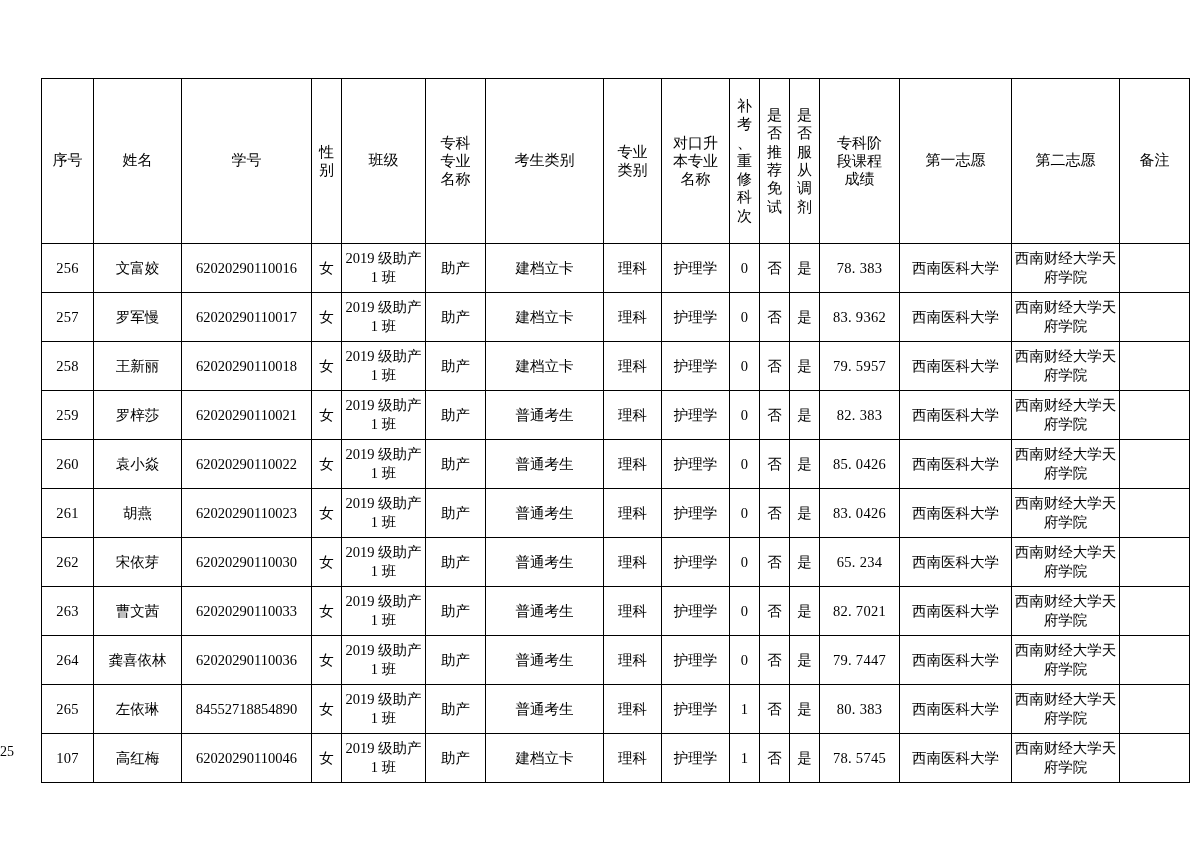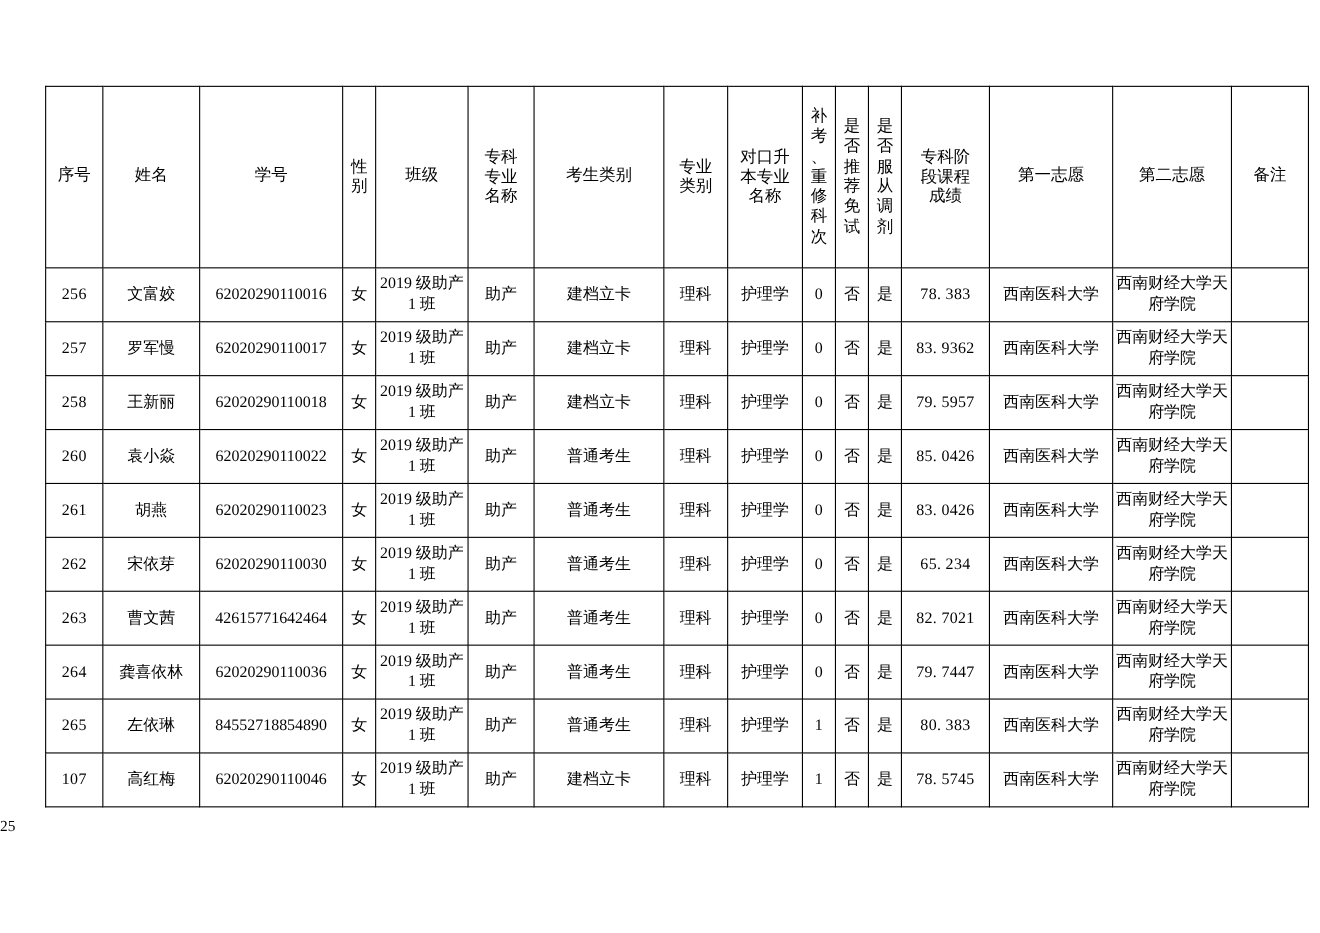--- a/index.html
+++ b/index.html
@@ -233,20 +233,38 @@
             <td>护理学</td>
             <td class="num">0</td>
             <td>否</td>
             <td>是</td>
             <td class="num">79. 5957</td>
             <td>西南医科大学</td>
             <td class="small-wrap">西南财经大学天府学院</td>
             <td></td>
           </tr>
           <tr class="data">
+            <td class="num">259</td>
+            <td>罗梓莎</td>
+            <td class="sid num">62020290110021</td>
+            <td>女</td>
+            <td class="small-wrap">2019 级助产 1 班</td>
+            <td>助产</td>
+            <td>普通考生</td>
+            <td>理科</td>
+            <td>护理学</td>
+            <td class="num">0</td>
+            <td>否</td>
+            <td>是</td>
+            <td class="num">82. 383</td>
+            <td>西南医科大学</td>
+            <td class="small-wrap">西南财经大学天府学院</td>
+            <td></td>
+          </tr>
+          <tr class="data">
             <td class="num">260</td>
             <td>袁小焱</td>
             <td class="sid num">62020290110022</td>
             <td>女</td>
             <td class="small-wrap">2019 级助产 1 班</td>
             <td>助产</td>
             <td>普通考生</td>
             <td>理科</td>
             <td>护理学</td>
             <td class="num">0</td>
@@ -289,21 +307,21 @@
             <td>否</td>
             <td>是</td>
             <td class="num">65. 234</td>
             <td>西南医科大学</td>
             <td class="small-wrap">西南财经大学天府学院</td>
             <td></td>
           </tr>
           <tr class="data">
             <td class="num">263</td>
             <td>曹文茜</td>
-            <td class="sid num">42615771642464</td>
+            <td class="sid num">62020290110033</td>
             <td>女</td>
             <td class="small-wrap">2019 级助产 1 班</td>
             <td>助产</td>
             <td>普通考生</td>
             <td>理科</td>
             <td>护理学</td>
             <td class="num">0</td>
             <td>否</td>
             <td>是</td>
             <td class="num">82. 7021</td>

